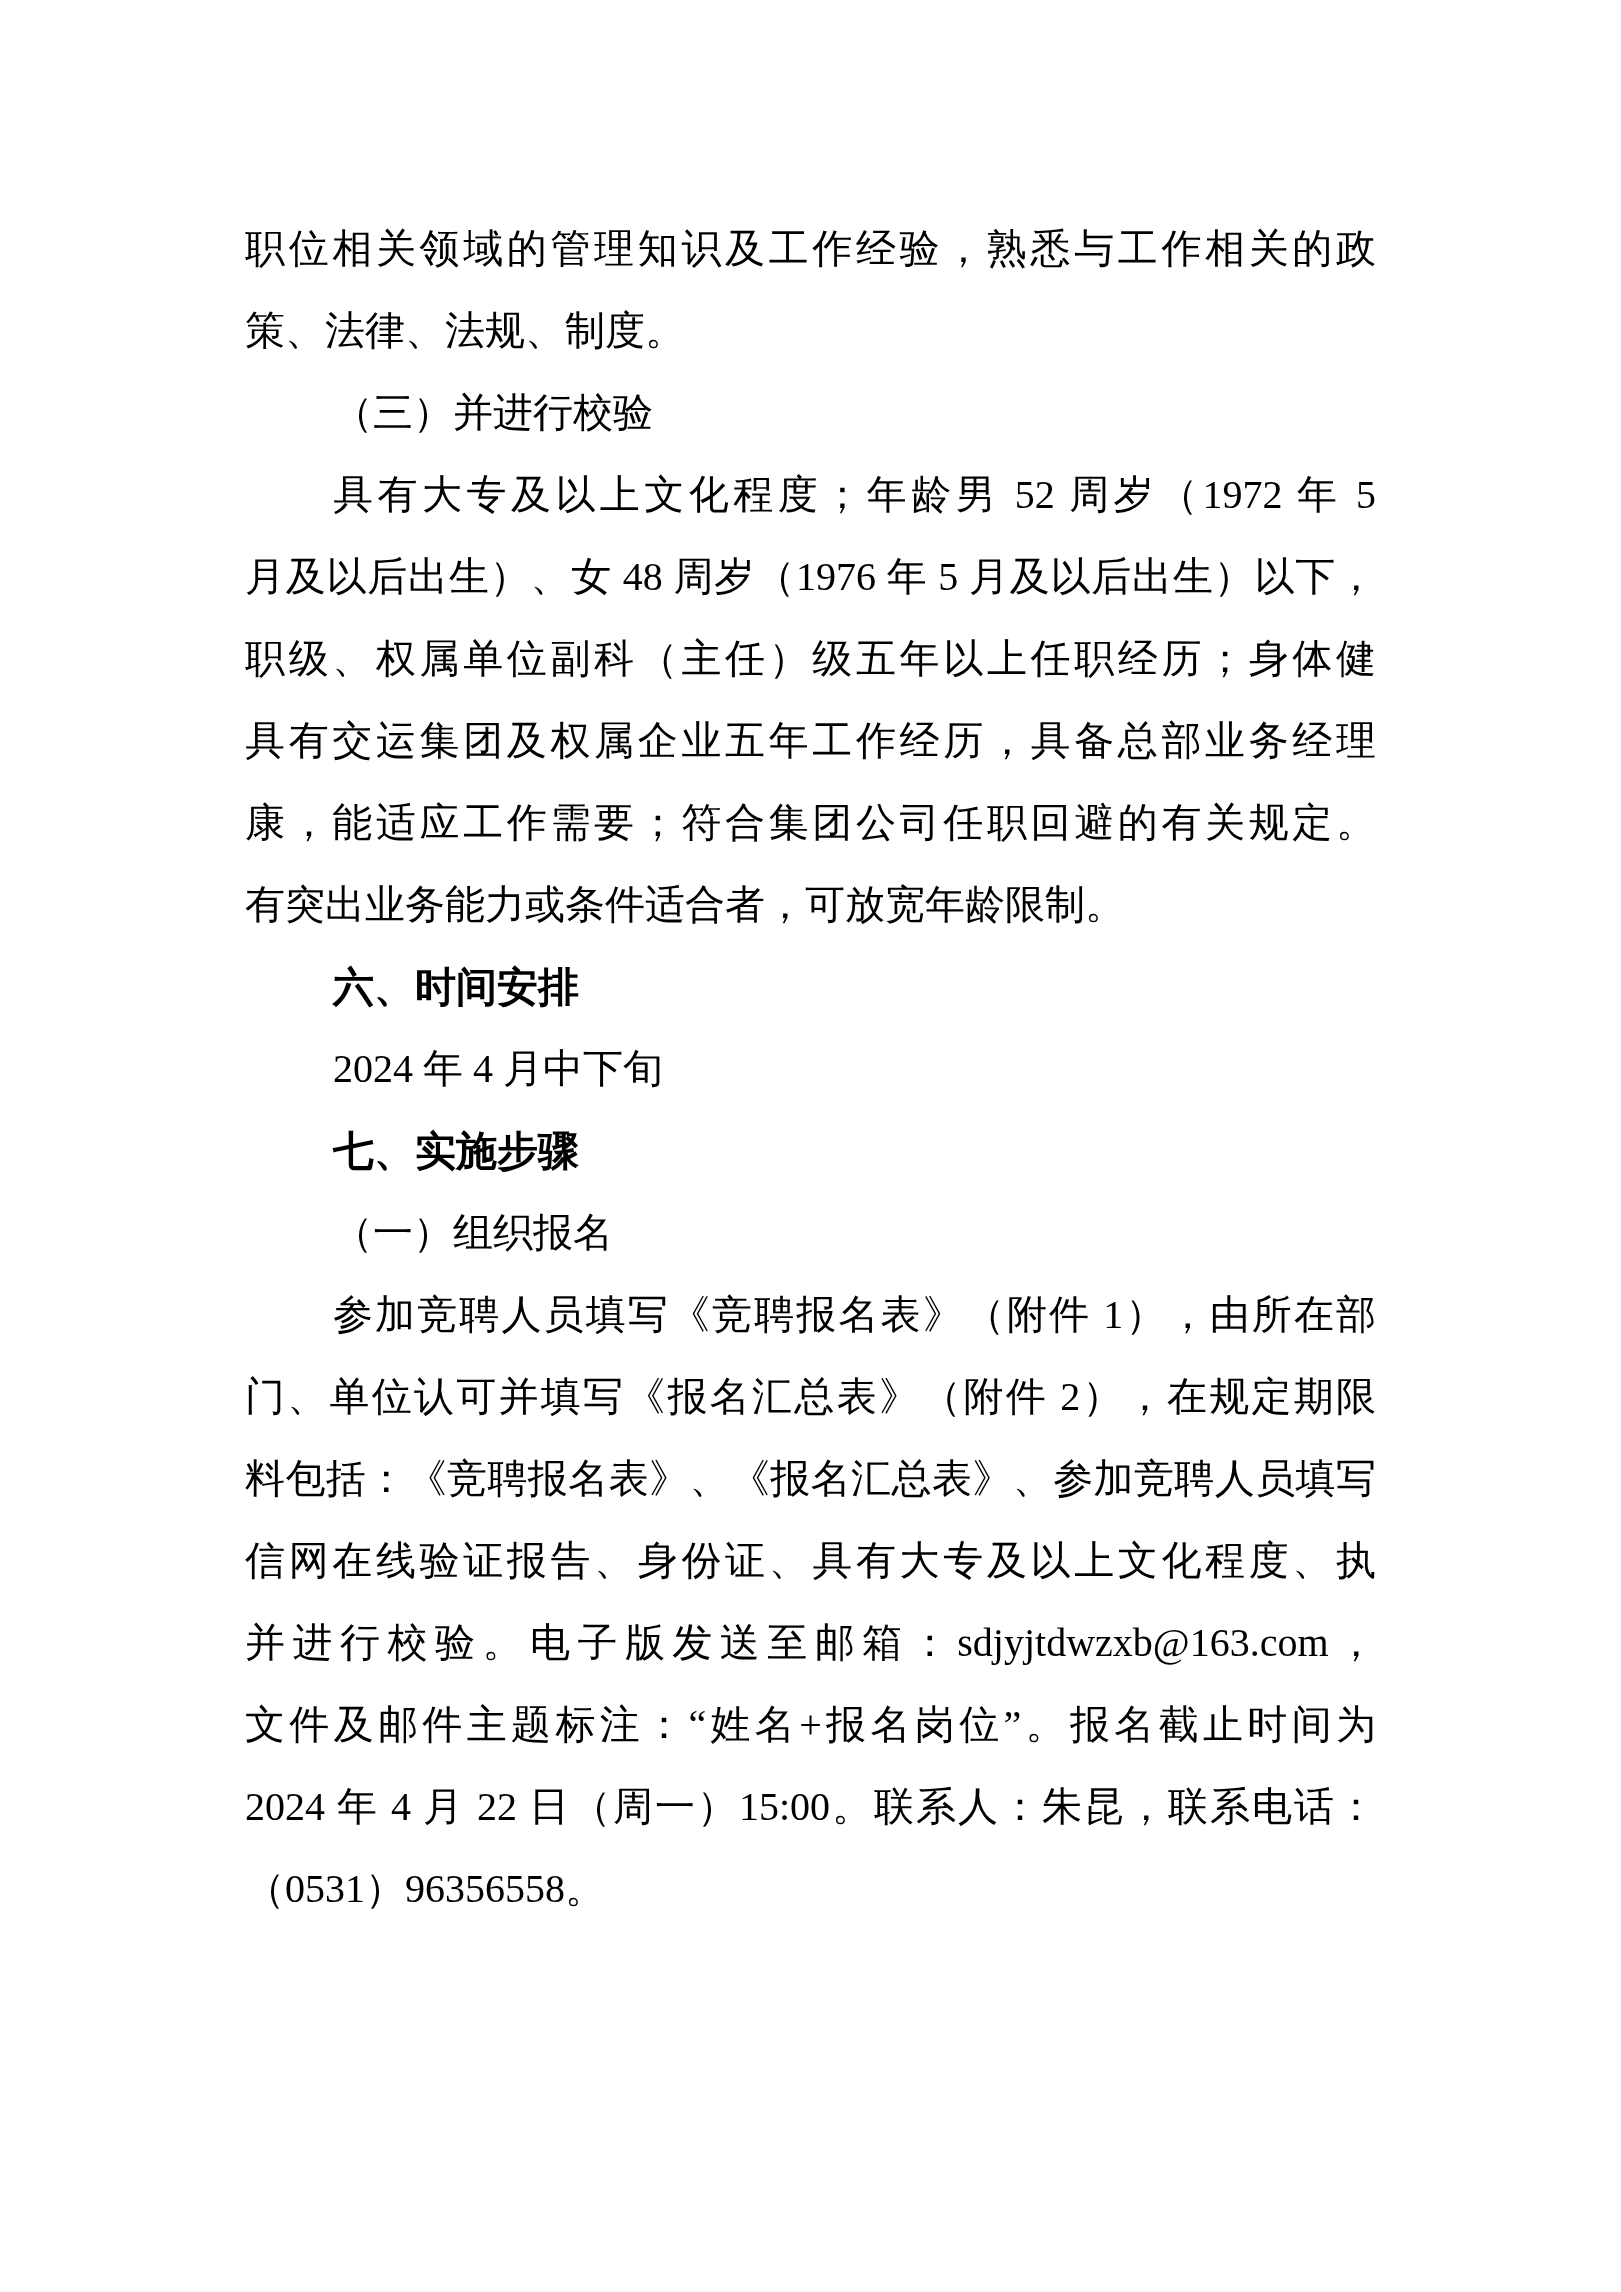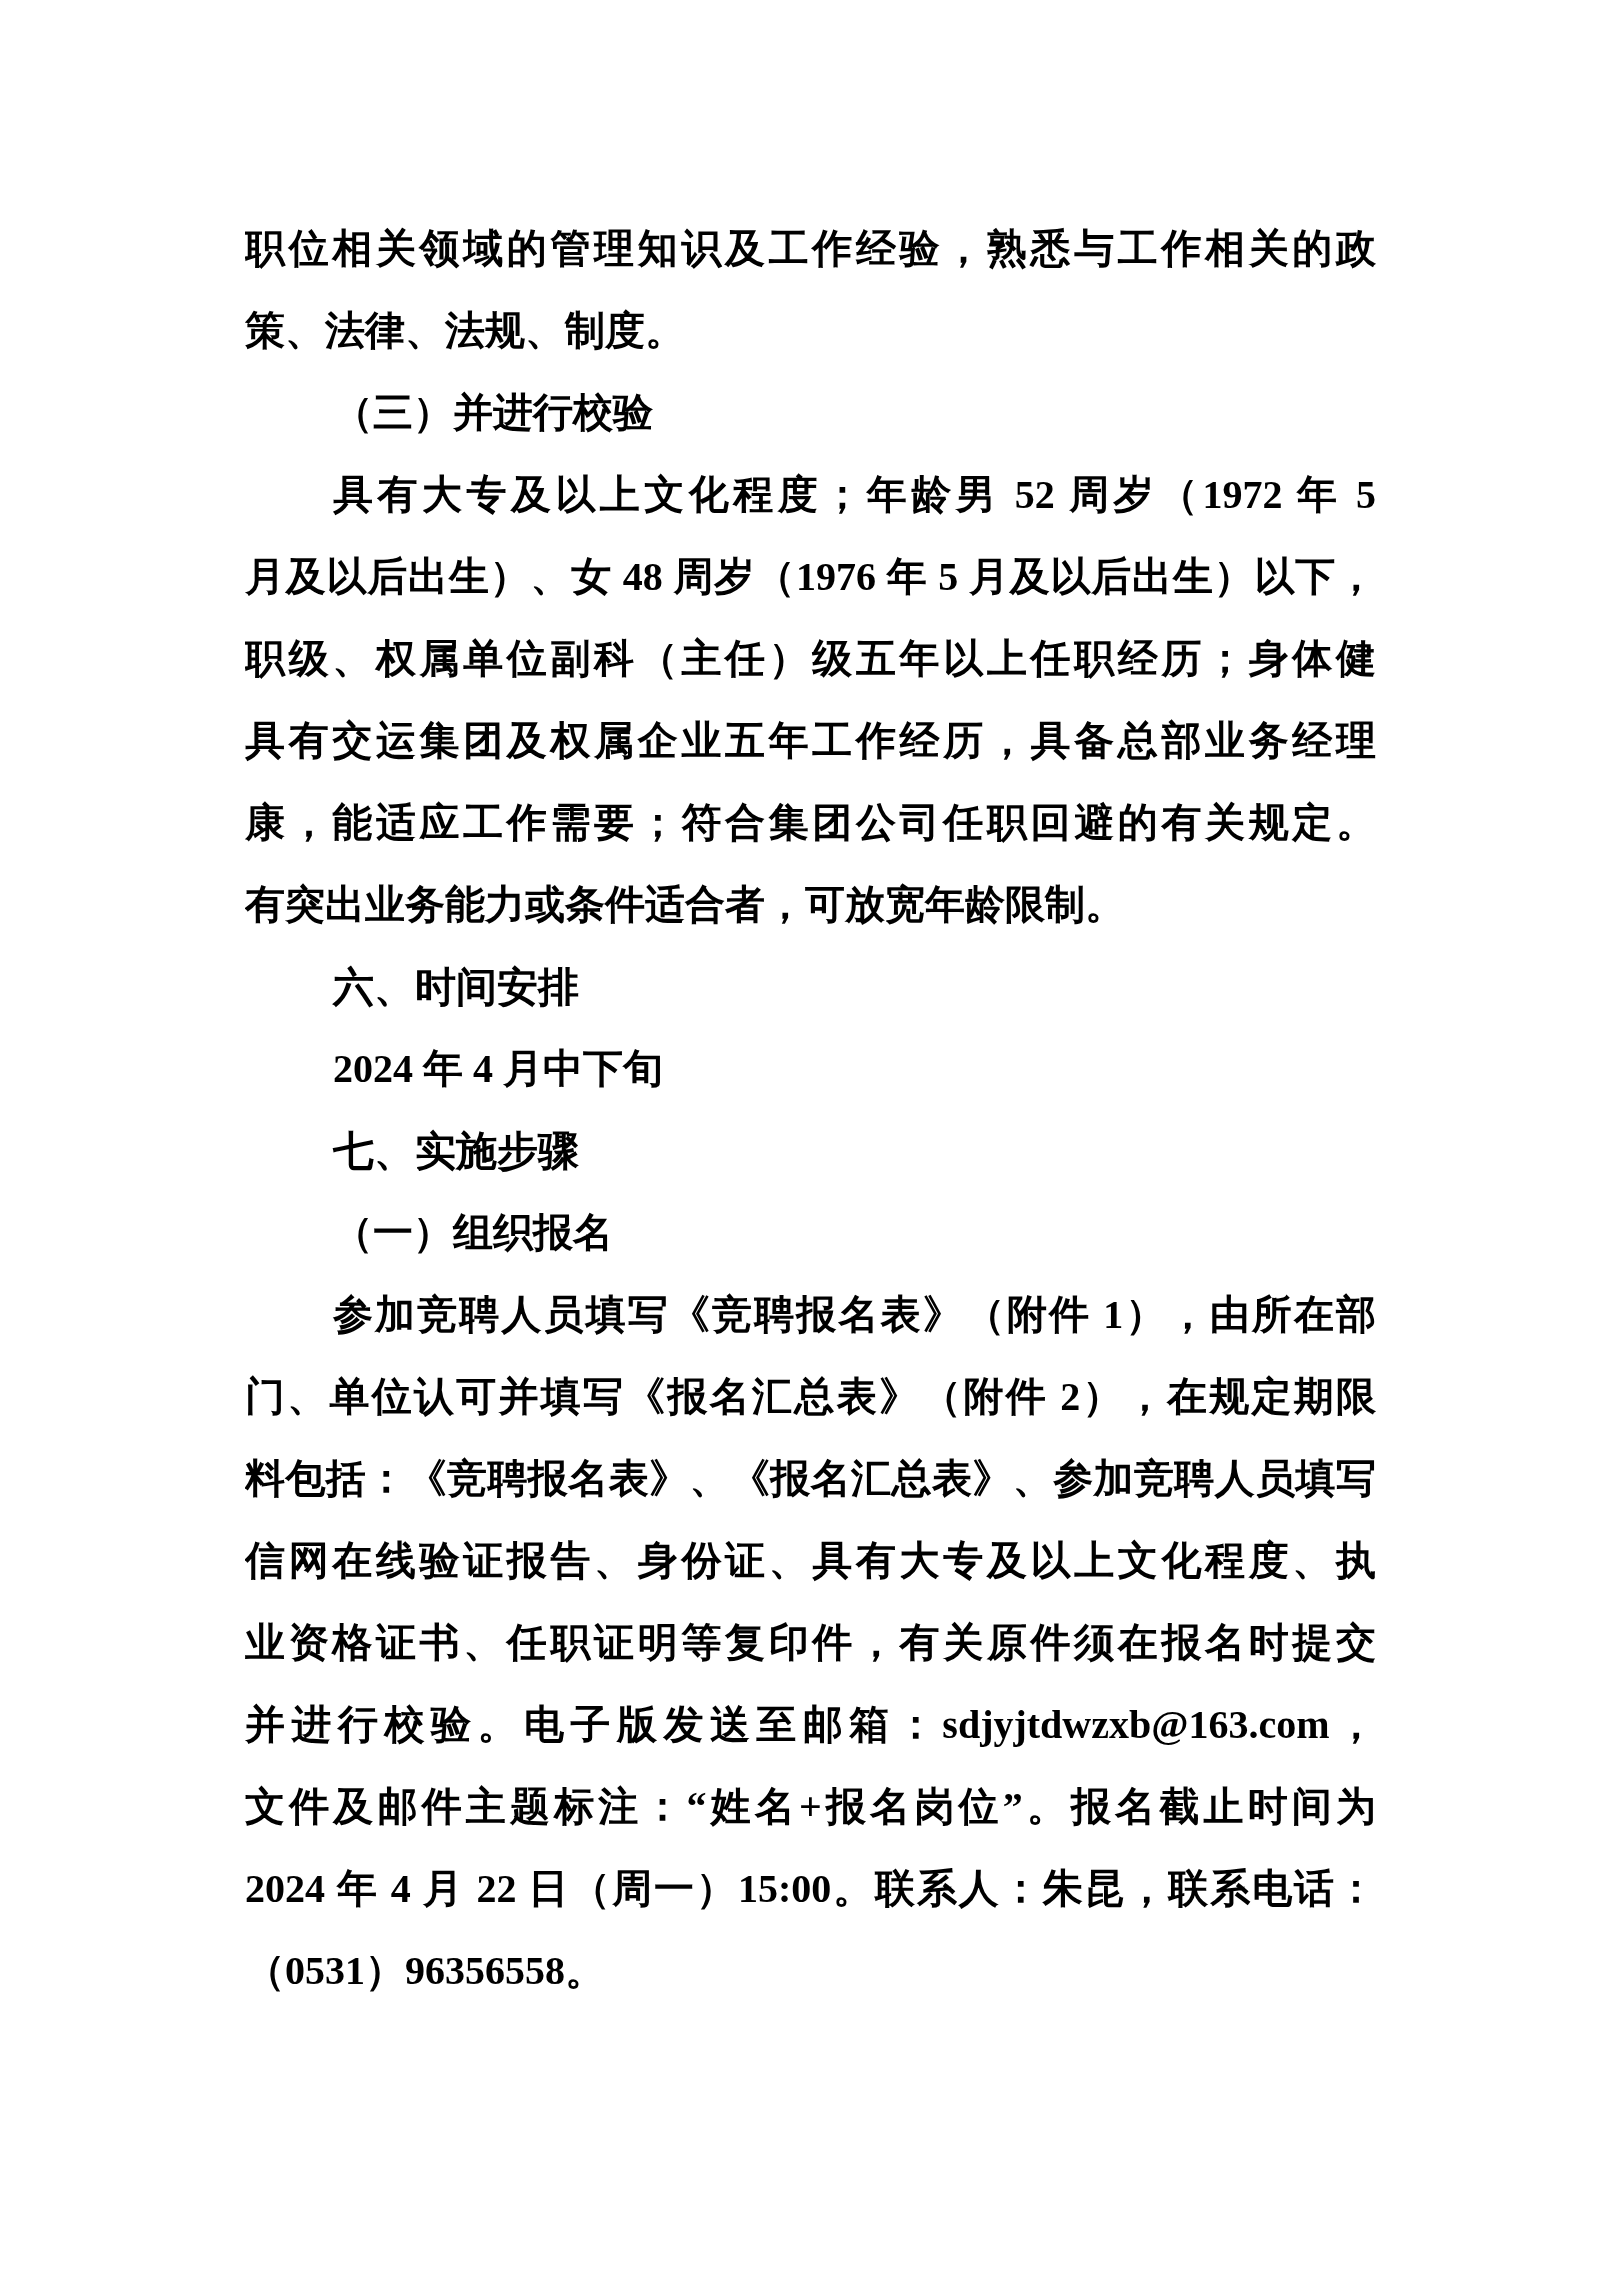--- a/index.html
+++ b/index.html
@@ -24,21 +24,20 @@
   .line {
     height: 82px;
     line-height: 82px;
     font-size: 40px;
     color: #000000;
     font-family: "Liberation Serif", "DejaVu Serif", serif;
     overflow: hidden;
     white-space: normal;
     text-align: left;
     text-justify: inter-character;
-    font-weight: bold;
   }
   
   .line.fill {
     text-align: justify;
     text-align-last: justify;
   }
   
   .line.indent {
     padding-left: 88px;
   }
@@ -65,20 +64,19 @@
       <div class="line body fill">康，能适应工作需要；符合集团公司任职回避的有关规定。</div>
       <div class="line body">有突出业务能力或条件适合者，可放宽年龄限制。</div>
       <div class="line heading indent">六、时间安排</div>
       <div class="line body indent">2024 年 4 月中下旬</div>
       <div class="line heading indent">七、实施步骤</div>
       <div class="line body indent">（一）组织报名</div>
       <div class="line body fill indent">参加竞聘人员填写《竞聘报名表》（附件 1），由所在部</div>
       <div class="line body fill">门、单位认可并填写《报名汇总表》（附件 2），在规定期限</div>
       <div class="line body fill">料包括：《竞聘报名表》、《报名汇总表》、参加竞聘人员填写</div>
       <div class="line body fill">信网在线验证报告、身份证、具有大专及以上文化程度、执（职）</div>
-      <div class="line body fill">业资格证书、任职证明等复印件，有关原件须在报名时提交</div>
       <div class="line body fill">并进行校验。电子版发送至邮箱：sdjyjtdwzxb@163.com，</div>
       <div class="line body fill">文件及邮件主题标注：“姓名+报名岗位”。报名截止时间为</div>
       <div class="line body fill">2024 年 4 月 22 日（周一）15:00。联系人：朱昆，联系电话：</div>
       <div class="line body">（0531）96356558。</div>
     </section>
 </main>
 
 
 </body></html>

